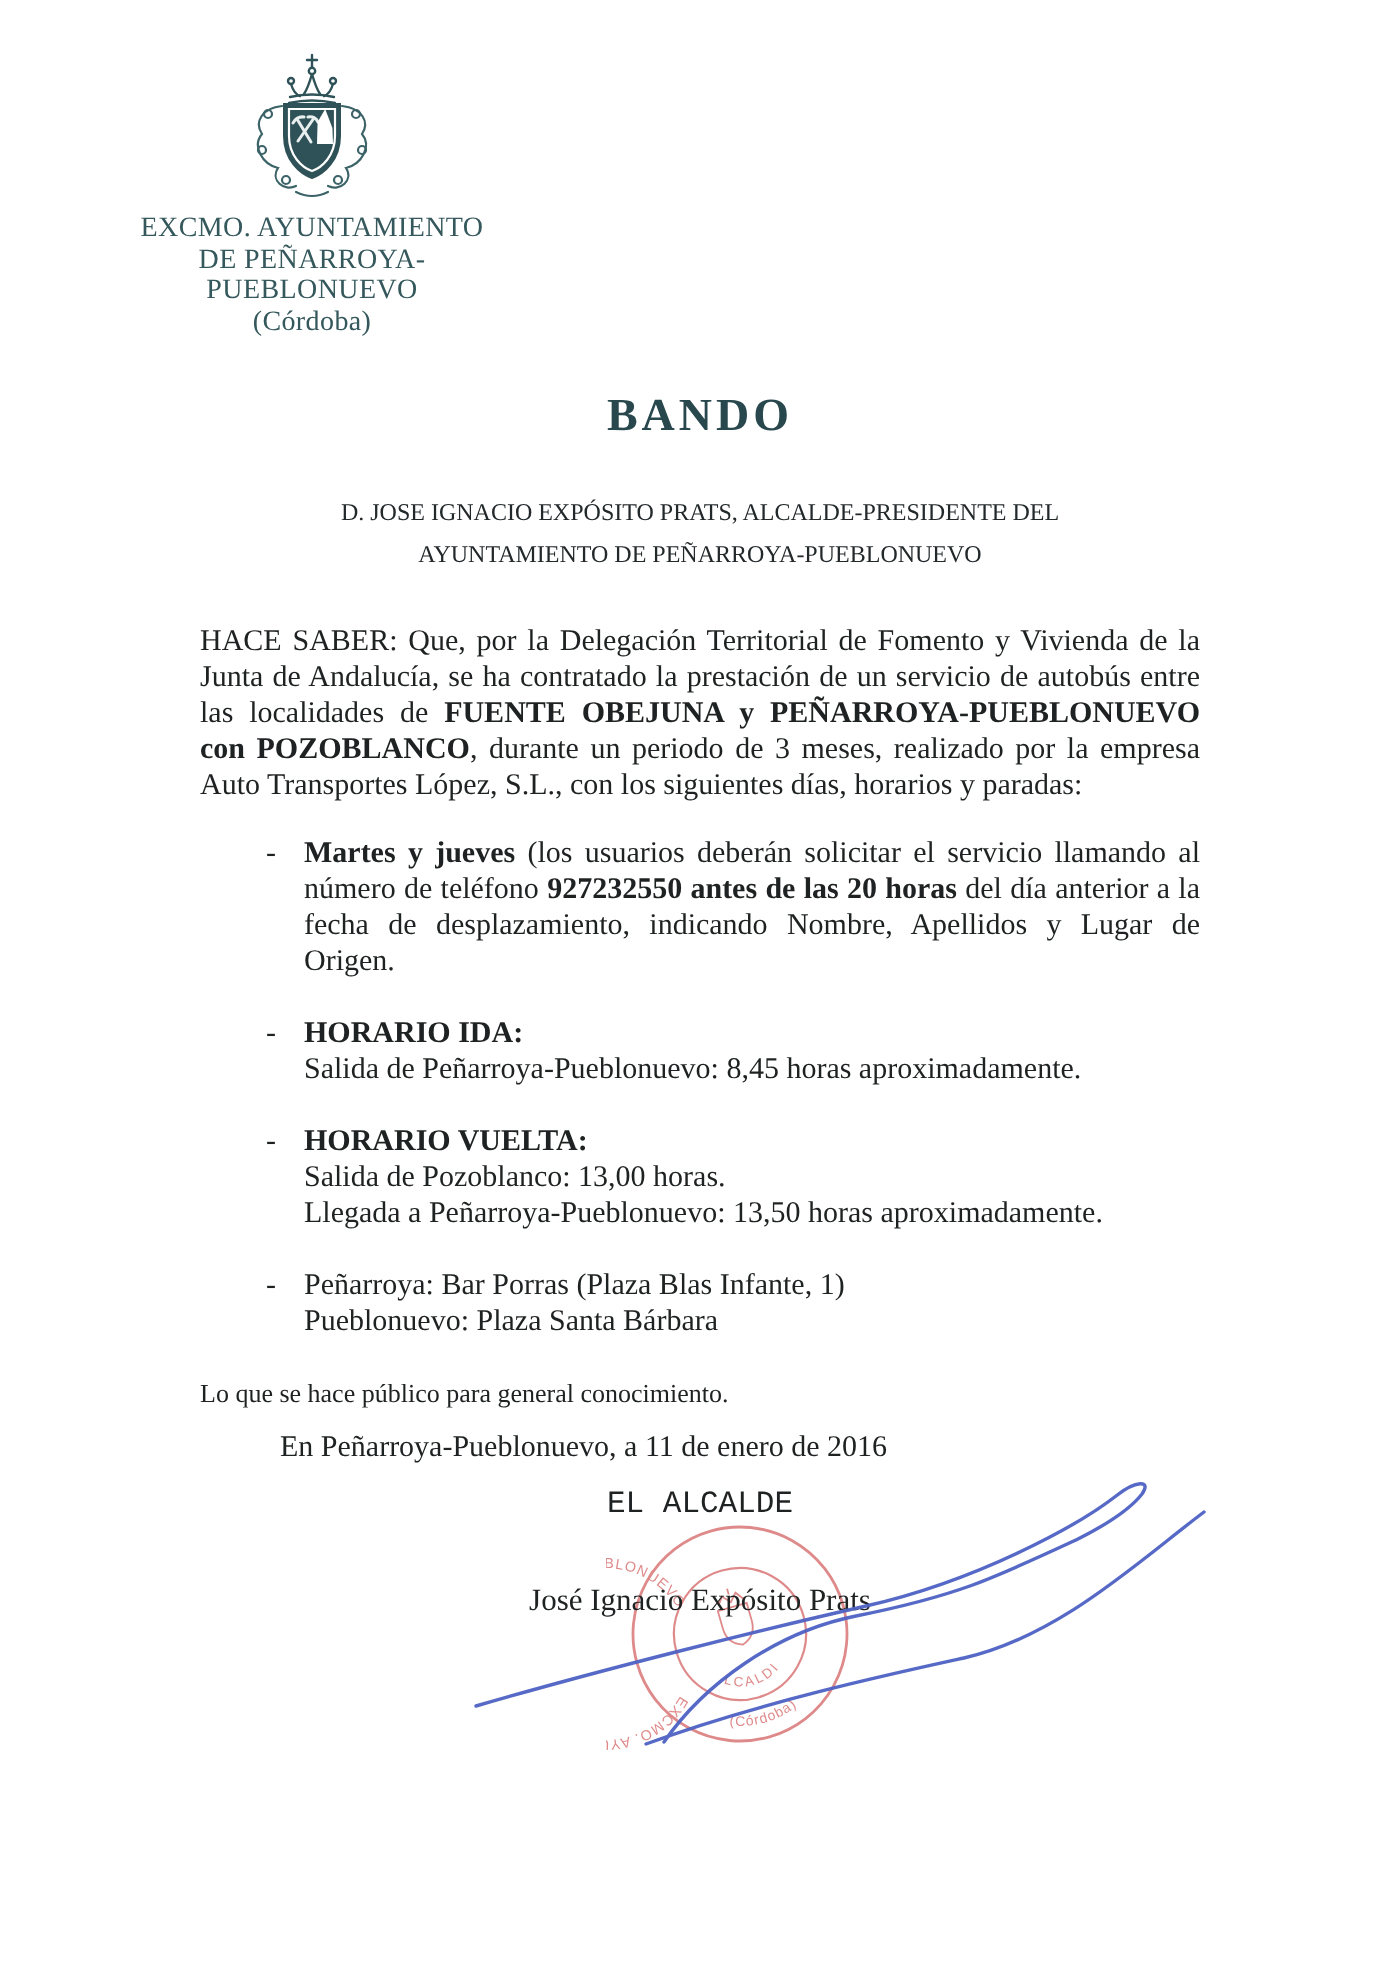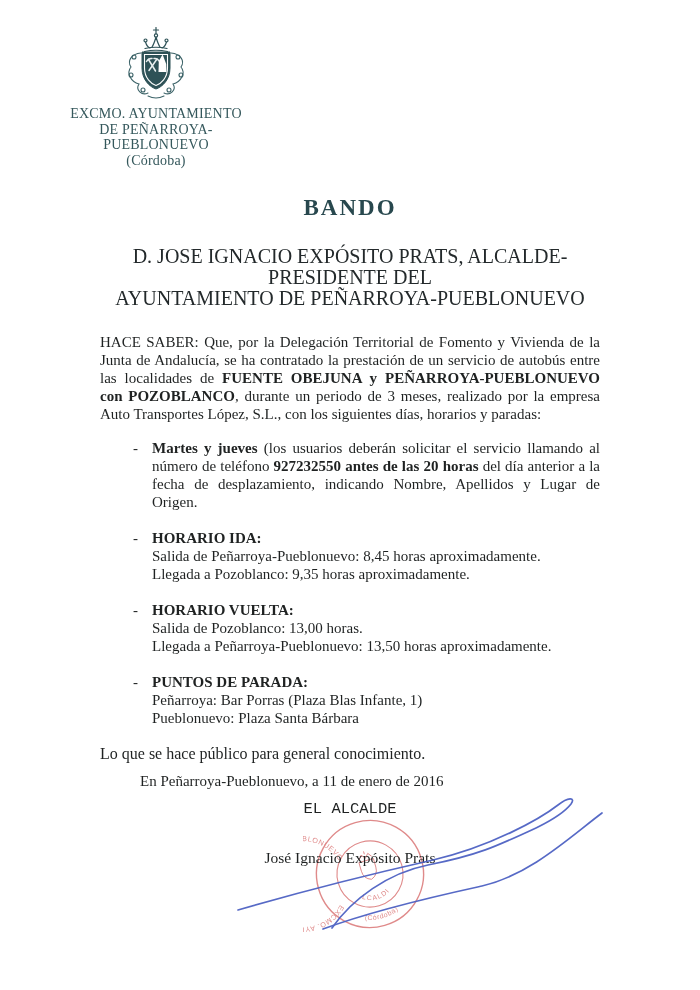--- a/index.html
+++ b/index.html
@@ -26,37 +26,37 @@
     margin-top:158px;
     text-align:center;
     font-size:23px; line-height:40px;
     font-weight:bold; letter-spacing:2px;
     color:#28484e;
   }
   h2.doc-subtitle {
     margin-top:18px;
     text-align:center;
     font-weight:normal;
-    font-size:20px; line-height:21px;
+    font-size:12px; line-height:21px;
     color:#23292b;
   }
   
   p.intro {
     margin-top:24px;
     font-size:15px; line-height:18px;
     text-align:justify;
   }
   .service-list { margin-top:16px; }
   .service-item { display:flex; margin:0 0 18px 33px; }
   .service-item .dash { width:19px; flex:0 0 19px; font-size:15px; line-height:18px; }
   .service-item .item-body { flex:1; font-size:15px; line-height:18px; }
   .service-item .item-body p.justify { text-align:justify; }
   .service-item .item-head { font-weight:bold; }
   b { font-weight:bold; }
-  p.closing { margin-top:8px; font-size:16px; line-height:18px; }
+  p.closing { margin-top:8px; font-size:13px; line-height:18px; }
   p.dateline { margin-top:9px; margin-left:40px; font-size:15px; line-height:18px; }
   
   .signature-area { position:relative; margin-top:2px; height:200px; }
   .sig-role {
     position:absolute; top:8px; left:0; right:0;
     text-align:center; font-size:15.5px; z-index:1;font-family:Liberation Mono, monospace;
   }
   .sig-name {
     position:absolute; top:57px; left:0; right:0;
     text-align:center; font-size:15.5px; z-index:1;
@@ -125,35 +125,33 @@
         <span class="dash">-</span>
         <div class="item-body">
           <p class="justify"><b>Martes y jueves</b><span> (los usuarios deberán solicitar el servicio llamando al número de teléfono </span><b>927232550 antes de las 20 horas</b><span> del día anterior a la fecha de desplazamiento, indicando Nombre, Apellidos y Lugar de Origen.</span></p>
         </div>
       </div>
       <div class="service-item">
         <span class="dash">-</span>
         <div class="item-body">
           <p class="item-head">HORARIO IDA:</p>
           <p><span>Salida de Peñarroya-Pueblonuevo: 8,45 horas aproximadamente.</span></p>
-          <p><span>Llegada a Pozoblanco: 9,35 horas aproximadamente.</span></p>
         </div>
       </div>
       <div class="service-item">
         <span class="dash">-</span>
         <div class="item-body">
           <p class="item-head">HORARIO VUELTA:</p>
           <p><span>Salida de Pozoblanco: 13,00 horas.</span></p>
           <p><span>Llegada a Peñarroya-Pueblonuevo: 13,50 horas aproximadamente.</span></p>
         </div>
       </div>
       <div class="service-item">
         <span class="dash">-</span>
         <div class="item-body">
-          <p class="item-head">PUNTOS DE PARADA:</p>
           <p><span>Peñarroya: Bar Porras (Plaza Blas Infante, 1)</span></p>
           <p><span>Pueblonuevo: Plaza Santa Bárbara</span></p>
         </div>
       </div>
     </div>
 
   <p class="closing">Lo que se hace público para general conocimiento.</p>
   <p class="dateline">En Peñarroya-Pueblonuevo, a 11 de enero de 2016</p>
 
   <div class="signature-area">

